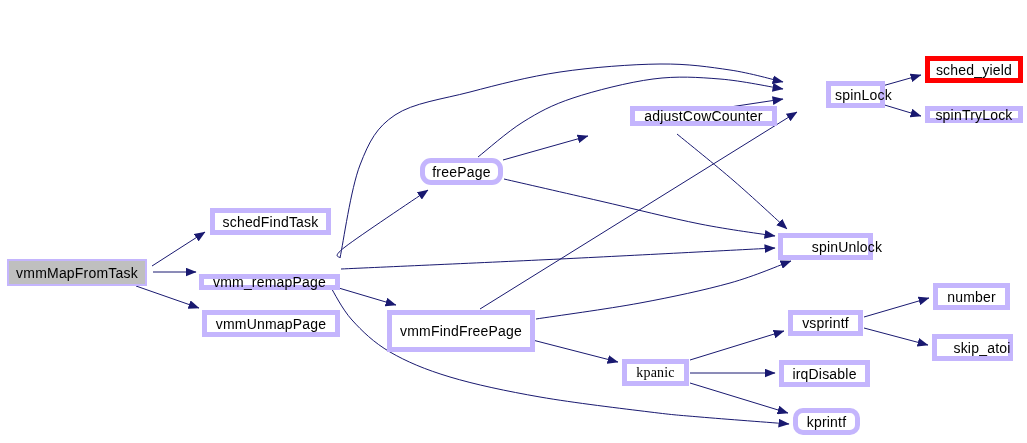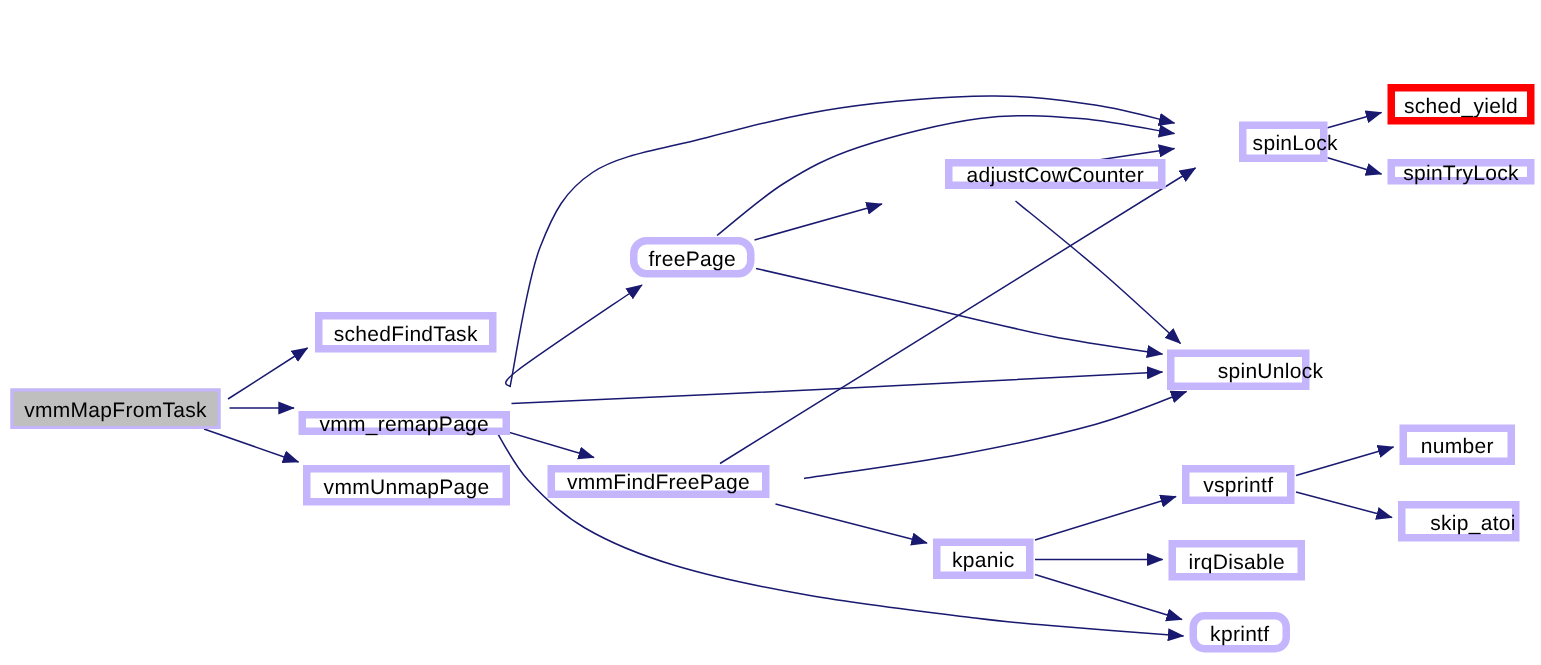--- a/index.html
+++ b/index.html
@@ -58,24 +58,24 @@
       <path d="M690,383 L788,413" fill="none" stroke="#191970" stroke-width="1" marker-end="url(#arrow)"></path>
       <path d="M864,317 L929,298" fill="none" stroke="#191970" stroke-width="1" marker-end="url(#arrow)"></path>
       <path d="M864,328 L928,345" fill="none" stroke="#191970" stroke-width="1" marker-end="url(#arrow)"></path>
     </svg>
 <div class="node root" style="left: 7px; top: 259px; width: 140px; height: 27px;">vmmMapFromTask</div>
     <div class="node" style="left: 210px; top: 208px; width: 121px; height: 27px;">schedFindTask</div>
     <div class="node" style="left: 199px; top: 274px; width: 141px; height: 16px;">vmm_remapPage</div>
     <div class="node" style="left: 202px; top: 310px; width: 138px; height: 27px;">vmmUnmapPage</div>
     <div class="node" style="left: 420px; top: 158px; width: 83px; height: 27px; border-radius: 11px;">freePage</div>
     <div class="node" style="left: 582px; top: 106px; width: 147px; height: 20px; margin-left: 48px;">adjustCowCounter</div>
-    <div class="node" style="left: 365px; top: 310px; width: 148px; height: 22px;">vmmFindFreePage</div>
+    <div class="node" style="left: 387px; top: 310px; width: 148px; height: 42px;">vmmFindFreePage</div>
     <div class="node" style="left: 826px; top: 81px; width: 59px; height: 27px; padding-left: 16px;">spinLock</div>
     <div class="node highlight" style="left: 925px; top: 56px; width: 98px; height: 27px;">sched_yield</div>
     <div class="node" style="left: 925px; top: 106px; width: 98px; height: 17px;">spinTryLock</div>
     <div class="node" style="left: 778px; top: 233px; width: 95px; height: 27px; padding-left: 43px;">spinUnlock</div>
     <div class="node" style="left: 788px; top: 310px; width: 75px; height: 26px;">vsprintf</div>
     <div class="node" style="left: 933px; top: 283px; width: 77px; height: 27px;">number</div>
     <div class="node" style="left: 932px; top: 334px; width: 81px; height: 27px; padding-left: 19px;">skip_atoi</div>
     <div class="node" style="left: 779px; top: 360px; width: 91px; height: 27px;">irqDisable</div>
-    <div class="node" style="left: 622px; top: 359px; width: 67px; height: 27px;">kpanic</div>
+    <div class="node" style="left: 622px; top: 359px; width: 67px; height: 27px; font-family: Liberation Serif, serif;">kpanic</div>
     <div class="node" style="left: 793px; top: 408px; width: 67px; height: 27px; border-radius: 10px;">kprintf</div>
   </div>
 
 </body></html>

